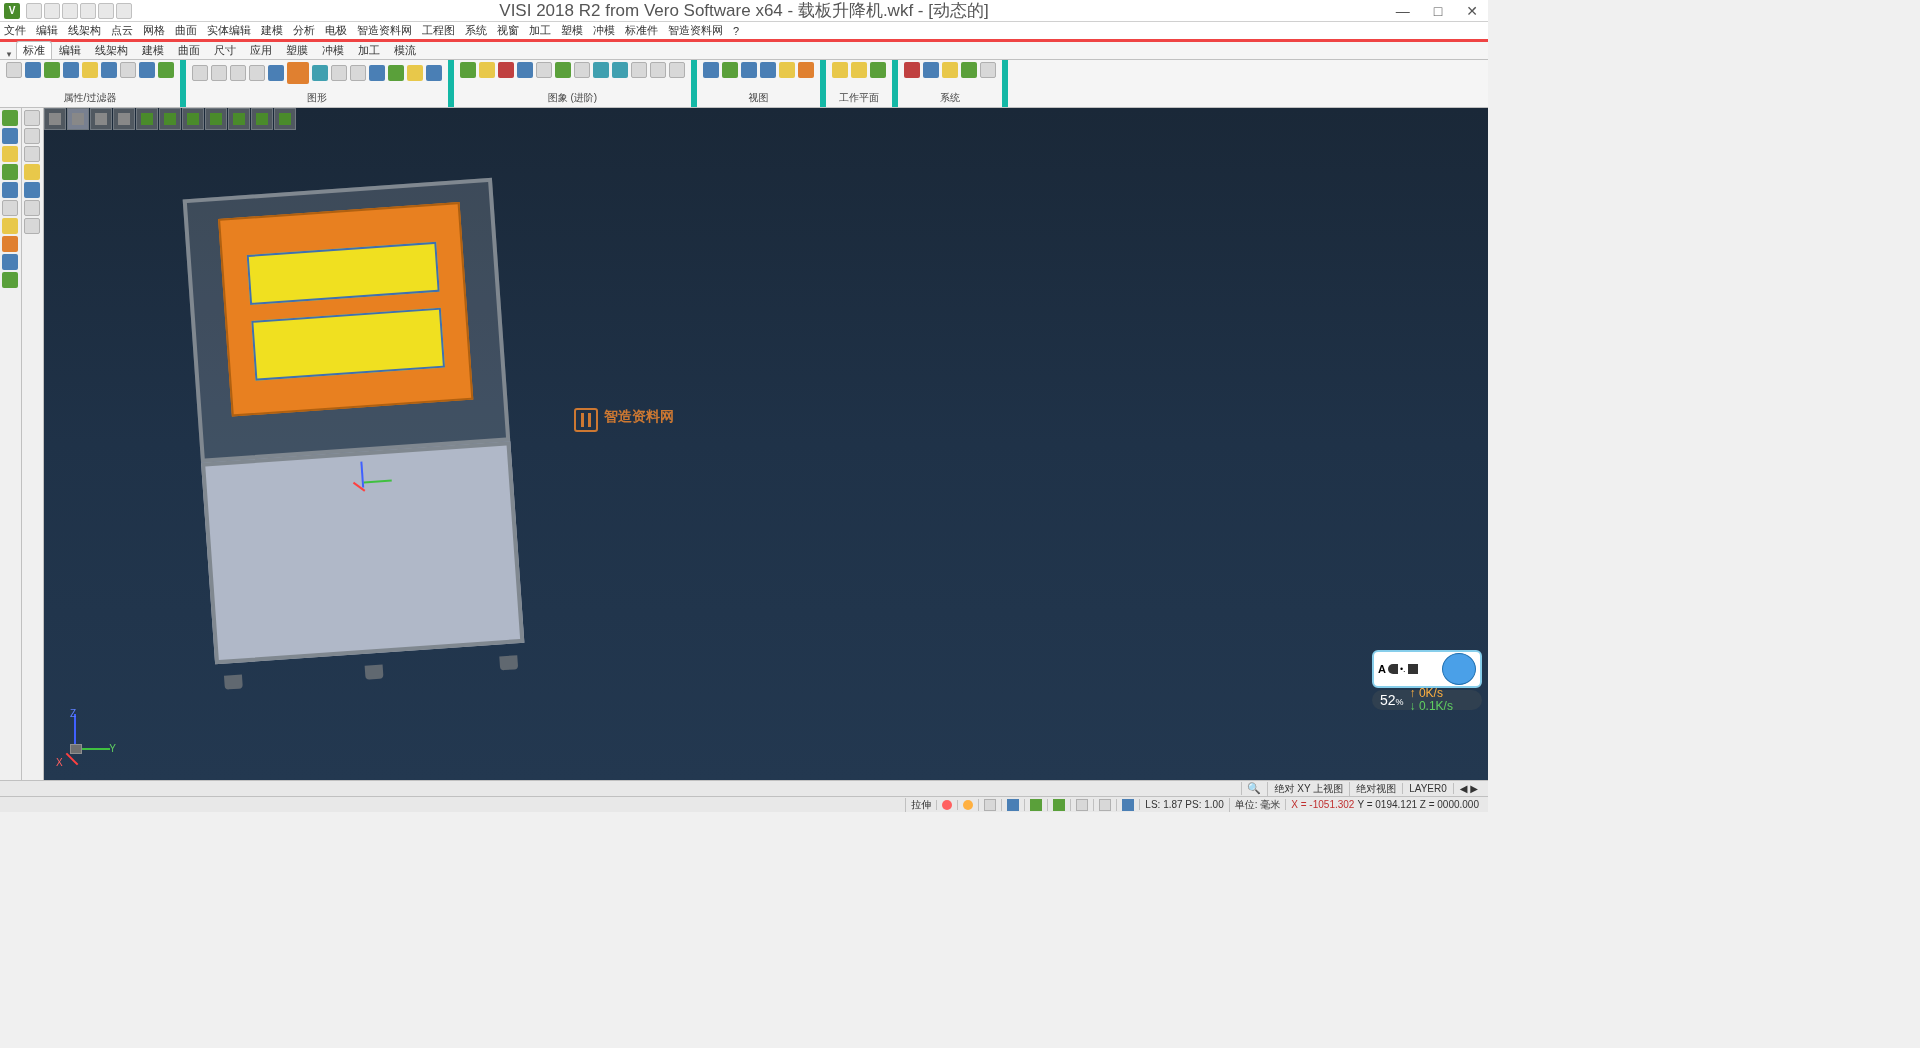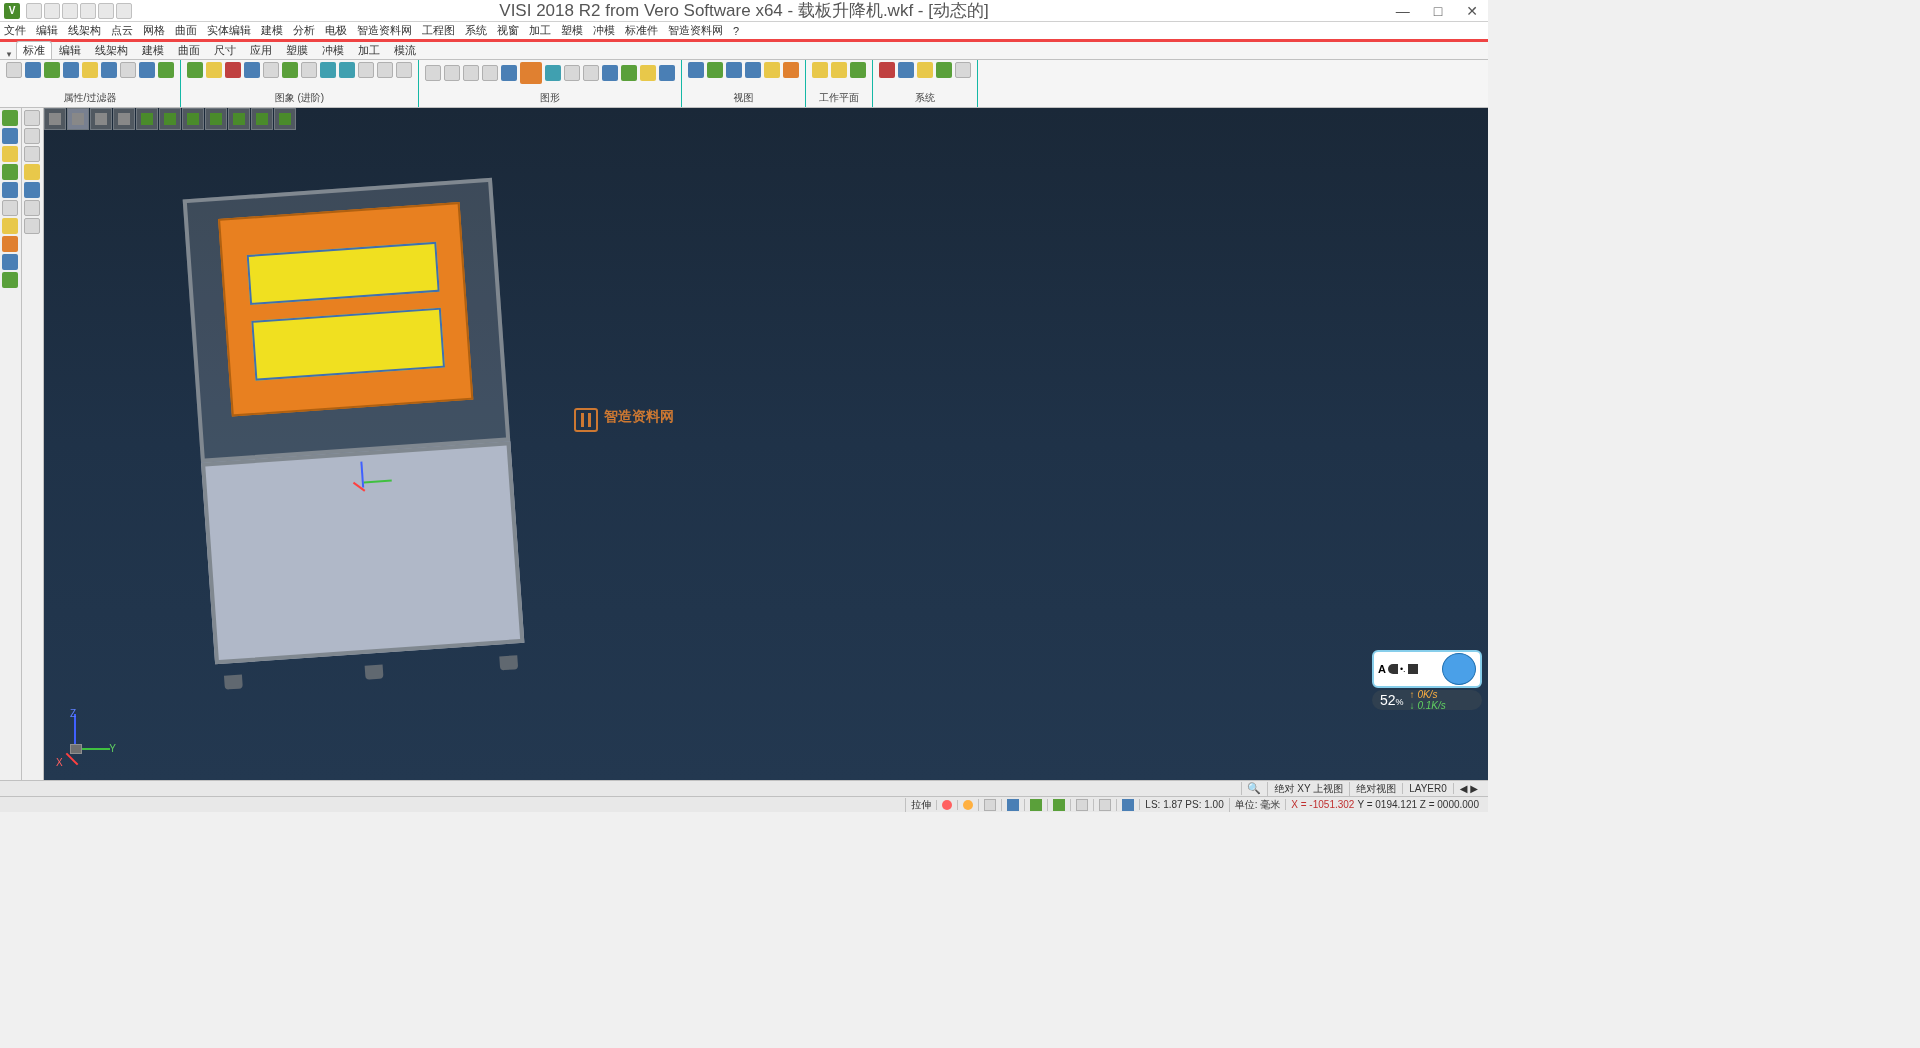--- a/index.html
+++ b/index.html
@@ -15,21 +15,21 @@
 
 .menubar { height: 20px; background: #fff; display: flex; align-items: center; padding: 0 4px; gap: 10px; border-bottom: 3px solid #ef4444; }
 .menubar span { color: #333; font-size: 11px; cursor: pointer; }
 
 .tabbar { height: 18px; background: #f5f5f5; display: flex; align-items: flex-end; padding: 0 2px; border-bottom: 1px solid #c0c0c0; }
 .tabbar .tabdrop { width: 14px; text-align: center; font-size: 9px; color: #555; }
 .tabbar .tab { padding: 1px 6px; font-size: 11px; color: #333; border: 1px solid transparent; border-bottom: none; cursor: pointer; }
 .tabbar .tab.active { background: #fff; border-color: #c0c0c0; border-top-left-radius: 3px; border-top-right-radius: 3px; }
 
 .ribbon { height: 48px; background: #f5f5f5; display: flex; border-bottom: 1px solid #c0c0c0; }
-.ribbon .group { display: flex; flex-direction: column; align-items: center; padding: 2px 6px; border-right: 1px solid #14b8a6; }
+.ribbon .group { display: flex; flex-direction: column; align-items: center; padding: 2px 6px; border-right: 6px solid #14b8a6; }
 .ribbon .group .icons { display: flex; gap: 3px; flex-wrap: wrap; align-items: center; }
 .ribbon .group .icons .ico { width: 16px; height: 16px; border-radius: 2px; }
 .ribbon .group .icons .ico.big { width: 22px; height: 22px; }
 .ribbon .group .label { font-size: 10px; color: #444; margin-top: auto; }
 
 .c-blue { background: #4a7fb5; } .c-yellow { background: #e8c84a; } .c-green { background: #5aa03a; }
 .c-grey { background: #d8d8d8; border: 1px solid #b0b0b0; } .c-red { background: #c04040; }
 .c-orange { background: #e08030; } .c-cyan { background: #40a0b0; }
 
 .workspace { position: relative; height: calc(100% - 22px - 20px - 18px - 48px - 16px - 16px); display: flex; }
@@ -75,21 +75,21 @@
 .model .gizmo .gz { position:absolute; bottom:18px; left:16px; width:2px; height:26px; background:#4060ff; }
 .model .gizmo .gy { position:absolute; top:20px; left:6px; width:14px; height:2px; background:#ff4040; transform:rotate(40deg); }
 
 .floater { position: absolute; right: 6px; bottom: 70px; width: 110px; }
 .floater .ime { height: 38px; background: #fff; border: 2px solid #87ceeb; border-radius: 6px; display: flex; align-items: center; padding: 2px 4px; gap: 2px; }
 .floater .ime .k { font-size: 11px; font-weight: bold; }
 .floater .ime .moon { width: 10px; height: 10px; background: #333; border-radius: 50% 0 0 50%; }
 .floater .ime .face { width: 34px; height: 32px; background: #4aa0e8; border-radius: 50%; margin-left: auto; border: 1px solid #2070b0; }
 .floater .net { height: 20px; background: #304050; border-radius: 18px; margin-top: 2px; display: flex; align-items: center; padding: 0 8px; gap: 6px; color: #fff; font-size: 10px; }
 .floater .net .pct { font-size: 14px; }
-.floater .net .spd { display: flex; flex-direction: column; font-size: 10px; line-height: 1.1; font-style: italic; }
+.floater .net .spd { display: flex; flex-direction: column; font-size: 12px; line-height: 1.1; }
 .floater .net .up { color: #ffb040; } .floater .net .dn { color: #60d060; }
 
 .statusbar1 { height: 16px; background: #e8e8e8; border-top: 1px solid #c0c0c0; display: flex; align-items: center; font-size: 10px; color: #333; padding: 0 4px; }
 .statusbar1 .sp { flex: 1; }
 .statusbar1 .item { padding: 0 6px; border-left: 1px solid #c0c0c0; display: flex; align-items: center; gap: 3px; }
 .statusbar1 .mag { font-size: 11px; }
 
 .statusbar2 { height: 16px; background: #e8e8e8; border-top: 1px solid #c0c0c0; display: flex; align-items: center; font-size: 10px; color: #333; padding: 0 4px; }
 .statusbar2 .sp { flex: 1; }
 .statusbar2 .item { padding: 0 5px; border-left: 1px solid #c0c0c0; display: flex; align-items: center; gap: 3px; white-space: nowrap; }
@@ -165,52 +165,52 @@
       <span class="ico c-yellow"></span>
       <span class="ico c-blue"></span>
       <span class="ico c-grey"></span>
       <span class="ico c-blue"></span>
       <span class="ico c-green"></span>
     </div>
     <span class="label">属性/过滤器</span>
   </div>
   <div class="group">
     <div class="icons">
+      <span class="ico c-grey"></span>
+      <span class="ico c-grey"></span>
+      <span class="ico c-grey"></span>
+      <span class="ico c-grey"></span>
+      <span class="ico c-blue"></span>
+      <span class="ico big c-orange"></span>
+      <span class="ico c-cyan"></span>
+      <span class="ico c-grey"></span>
+      <span class="ico c-grey"></span>
+      <span class="ico c-blue"></span>
+      <span class="ico c-green"></span>
+      <span class="ico c-yellow"></span>
+      <span class="ico c-blue"></span>
+    </div>
+    <span class="label">图形</span>
+  </div>
+  <div class="group">
+    <div class="icons">
       <span class="ico c-green"></span>
       <span class="ico c-yellow"></span>
       <span class="ico c-red"></span>
       <span class="ico c-blue"></span>
       <span class="ico c-grey"></span>
       <span class="ico c-green"></span>
       <span class="ico c-grey"></span>
       <span class="ico c-cyan"></span>
       <span class="ico c-cyan"></span>
       <span class="ico c-grey"></span>
       <span class="ico c-grey"></span>
       <span class="ico c-grey"></span>
     </div>
     <span class="label">图象 (进阶)</span>
-  </div>
-  <div class="group">
-    <div class="icons">
-      <span class="ico c-grey"></span>
-      <span class="ico c-grey"></span>
-      <span class="ico c-grey"></span>
-      <span class="ico c-grey"></span>
-      <span class="ico c-blue"></span>
-      <span class="ico big c-orange"></span>
-      <span class="ico c-cyan"></span>
-      <span class="ico c-grey"></span>
-      <span class="ico c-grey"></span>
-      <span class="ico c-blue"></span>
-      <span class="ico c-green"></span>
-      <span class="ico c-yellow"></span>
-      <span class="ico c-blue"></span>
-    </div>
-    <span class="label">图形</span>
   </div>
   <div class="group">
     <div class="icons">
       <span class="ico c-blue"></span>
       <span class="ico c-green"></span>
       <span class="ico c-blue"></span>
       <span class="ico c-blue"></span>
       <span class="ico c-yellow"></span>
       <span class="ico c-orange"></span>
     </div>

